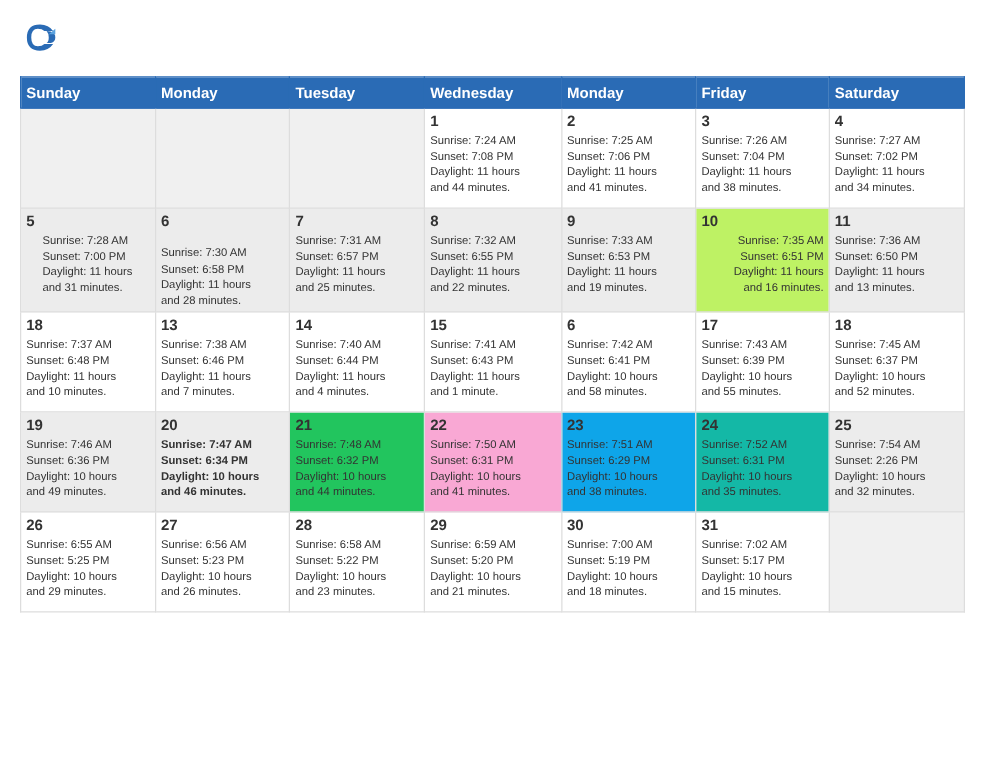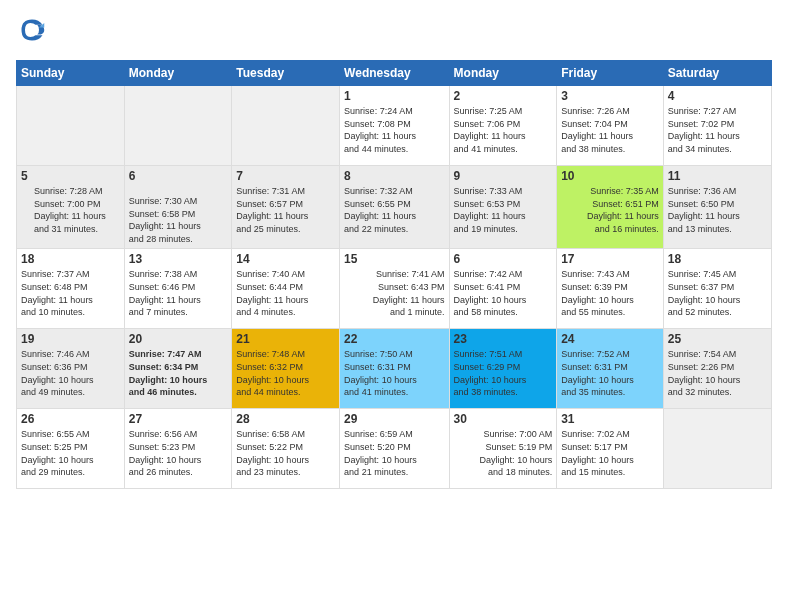--- a/index.html
+++ b/index.html
@@ -221,21 +221,21 @@
           </td>
           <td>
             <div class="day-num">14</div>
             <div class="day-info" style="white-space: pre-line;">Sunrise: 7:40 AM
 Sunset: 6:44 PM
 Daylight: 11 hours
 and 4 minutes.</div>
           </td>
           <td>
             <div class="day-num">15</div>
-            <div class="day-info" style="white-space: pre-line; text-align: right;">Sunrise: 7:41 AM
+            <div class="day-info" style="white-space: pre-line;">Sunrise: 7:41 AM
 Sunset: 6:43 PM
 Daylight: 11 hours
 and 1 minute.</div>
           </td>
           <td>
             <div class="day-num">6</div>
             <div class="day-info" style="white-space: pre-line;">Sunrise: 7:42 AM
 Sunset: 6:41 PM
 Daylight: 10 hours
 and 58 minutes.</div>
@@ -263,42 +263,42 @@
 Daylight: 10 hours
 and 49 minutes.</div>
           </td>
           <td style="background: rgb(236, 236, 236);">
             <div class="day-num">20</div>
             <div class="day-info" style="white-space: pre-line; font-weight: bold;">Sunrise: 7:47 AM
 Sunset: 6:34 PM
 Daylight: 10 hours
 and 46 minutes.</div>
           </td>
-          <td style="background: #eab308;">
+          <td style="background: #22c55e;">
             <div class="day-num">21</div>
             <div class="day-info" style="white-space: pre-line;">Sunrise: 7:48 AM
 Sunset: 6:32 PM
 Daylight: 10 hours
 and 44 minutes.</div>
           </td>
-          <td style="background: #7dd3fc;">
+          <td style="background: #f9a8d4;">
             <div class="day-num">22</div>
             <div class="day-info" style="white-space: pre-line;">Sunrise: 7:50 AM
 Sunset: 6:31 PM
 Daylight: 10 hours
 and 41 minutes.</div>
           </td>
           <td style="background: #0ea5e9;">
             <div class="day-num">23</div>
             <div class="day-info" style="white-space: pre-line;">Sunrise: 7:51 AM
 Sunset: 6:29 PM
 Daylight: 10 hours
 and 38 minutes.</div>
           </td>
-          <td style="background: #7dd3fc;">
+          <td style="background: #14b8a6;">
             <div class="day-num">24</div>
             <div class="day-info" style="white-space: pre-line;">Sunrise: 7:52 AM
 Sunset: 6:31 PM
 Daylight: 10 hours
 and 35 minutes.</div>
           </td>
           <td style="background: rgb(236, 236, 236);">
             <div class="day-num">25</div>
             <div class="day-info" style="white-space: pre-line;">Sunrise: 7:54 AM
 Sunset: 2:26 PM
@@ -330,21 +330,21 @@
           </td>
           <td>
             <div class="day-num">29</div>
             <div class="day-info" style="white-space: pre-line;">Sunrise: 6:59 AM
 Sunset: 5:20 PM
 Daylight: 10 hours
 and 21 minutes.</div>
           </td>
           <td>
             <div class="day-num">30</div>
-            <div class="day-info" style="white-space: pre-line; text-align: right;">Sunrise: 7:00 AM
+            <div class="day-info" style="white-space: pre-line;">Sunrise: 7:00 AM
 Sunset: 5:19 PM
 Daylight: 10 hours
 and 18 minutes.</div>
           </td>
           <td>
             <div class="day-num">31</div>
             <div class="day-info" style="white-space: pre-line;">Sunrise: 7:02 AM
 Sunset: 5:17 PM
 Daylight: 10 hours
 and 15 minutes.</div>

